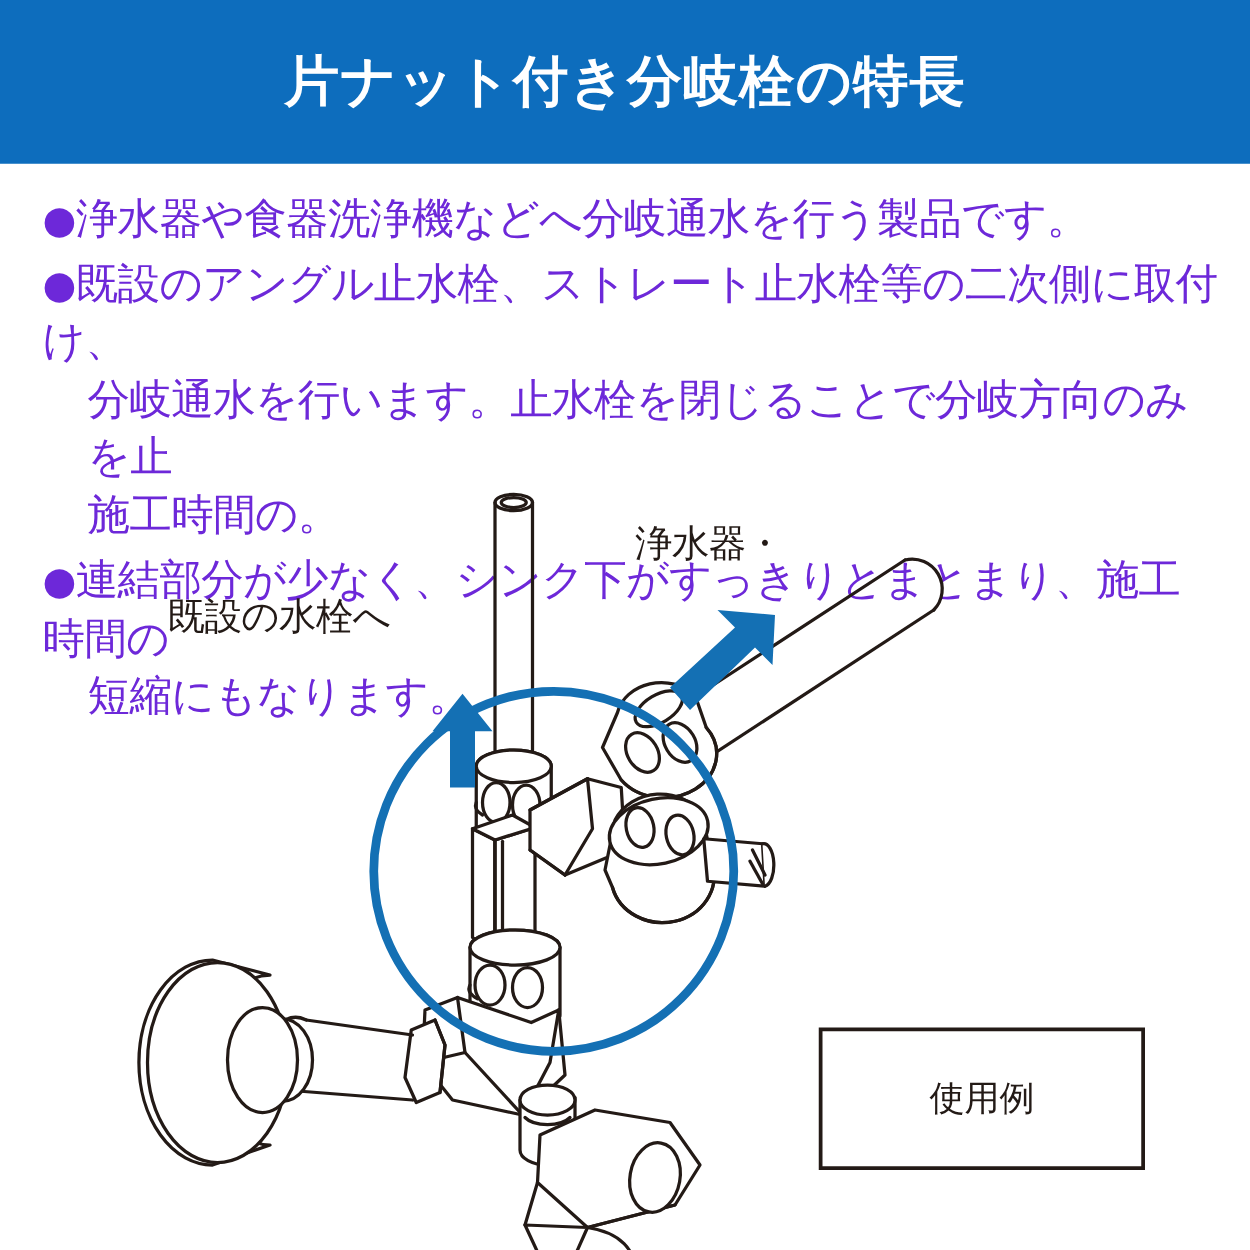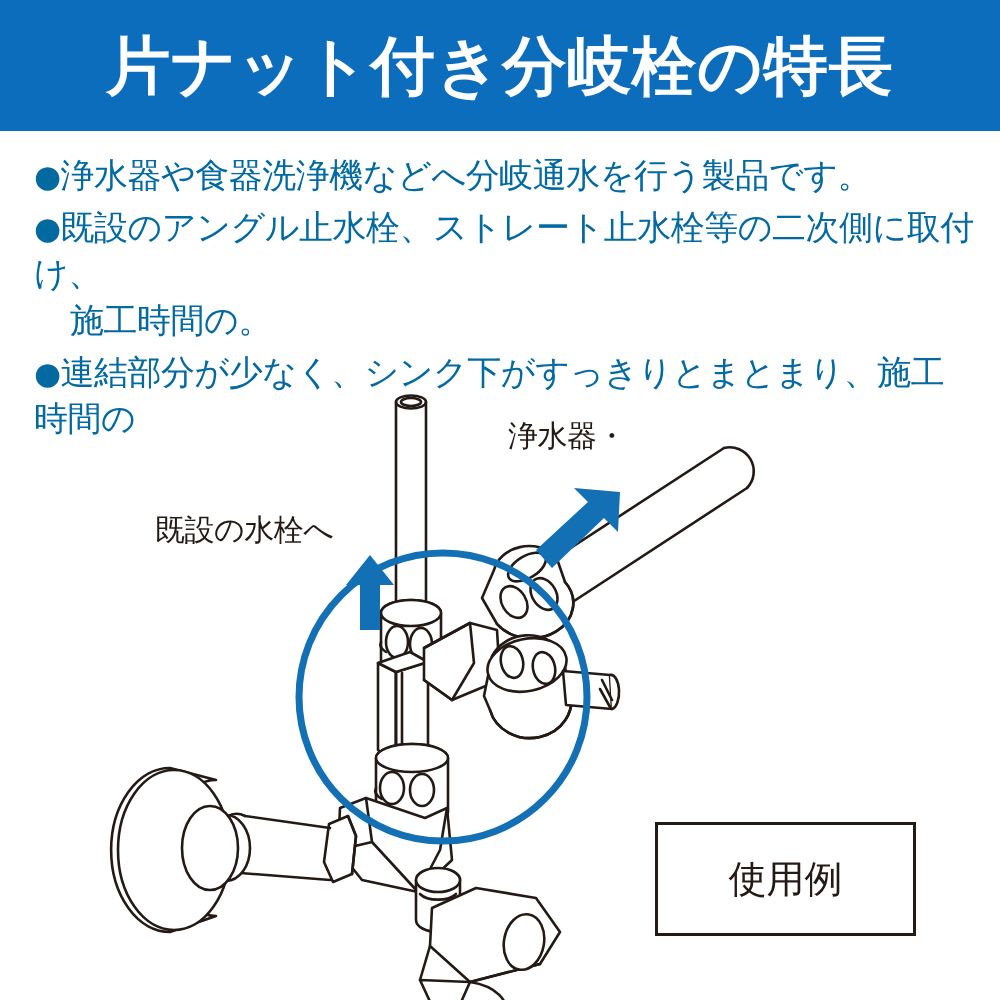--- a/index.html
+++ b/index.html
@@ -27,38 +27,38 @@
     width: 1000px;
     height: 131px;
     background: #0d6dbd;
     display: flex;
     align-items: center;
     justify-content: center;
     box-sizing: border-box;
   }
   .banner-title {
     color: #ffffff;
-    font-size: 64px;
+    font-size: 44px;
     line-height: 1;
     font-weight: 700;
     letter-spacing: 1px;
     white-space: nowrap;
     font-family: "DejaVu Sans", "Liberation Sans", sans-serif;
   }
 
   
   .bullets {
     position: absolute;
     left: 34px;
     top: 152px;
     width: 940px;
   }
   .bullet-row {
     display: block;
-    color: #0369a1;
+    color: #6d28d9;
     font-size: 34px;
     line-height: 1.36;
     letter-spacing: -0.5px;
     text-indent: 0;
     margin-bottom: 6px;
   }
   .bullet-row .marker {
     display: inline;
     font-size: 31px;
   }
@@ -86,22 +86,21 @@
   .label {
     position: absolute;
     color: #231a16;
     font-size: 30px;
     line-height: 1.22;
     white-space: nowrap;
     letter-spacing: -0.5px;
   }
   #label-existing {
     left: 134px;
-    top: 512px;
-    margin-left: 21px;
+    top: 476px;
   }
   #label-branch {
     left: 508px;
     top: 418px;
     text-align: center;
   }
   #label-branch .l2 {
     display: block;
     margin-left: -28px;
   }
@@ -116,21 +115,21 @@
     border: 3px solid #231a16;
     box-sizing: border-box;
     display: flex;
     flex-direction: column;
     align-items: center;
     justify-content: center;
     background: #ffffff;
   }
   .example-box .line {
     color: #231a16;
-    font-size: 38px;
+    font-size: 28px;
     line-height: 1.22;
     white-space: nowrap;
   }
 </style>
 </head>
 <body>
 
 <div id="page">
 
   <div class="banner">
@@ -138,25 +137,27 @@
   </div>
 
   <div class="bullets">
 
     <div class="bullet-row">
       <span class="marker">●</span><span class="bullet-text">浄水器や食器洗浄機などへ分岐通水を行う製品です。</span>
     </div>
 
     <div class="bullet-row">
       <span class="marker">●</span><span class="bullet-text">既設のアングル止水栓、ストレート止水栓等の二次側に取付け、</span>
+      <span class="hang">分岐通水を行います。止水栓を閉じることで分岐方向のみを止</span>
       <span class="hang">施工時間の。</span>
     </div>
 
     <div class="bullet-row">
       <span class="marker">●</span><span class="bullet-text">連結部分が少なく、シンク下がすっきりとまとまり、施工時間の</span>
+      <span class="hang">短縮にもなります。</span>
     </div>
 
   </div>
 
   <div class="diagram">
     <svg width="1000" height="620" viewBox="0 0 1000 620" xmlns="http://www.w3.org/2000/svg">
       <g fill="none" stroke="#231a16" stroke-width="2.6" stroke-linejoin="round" stroke-linecap="round">
 
         <g>
           <ellipse cx="411" cy="22" rx="15" ry="6.5" fill="#ffffff"></ellipse>

